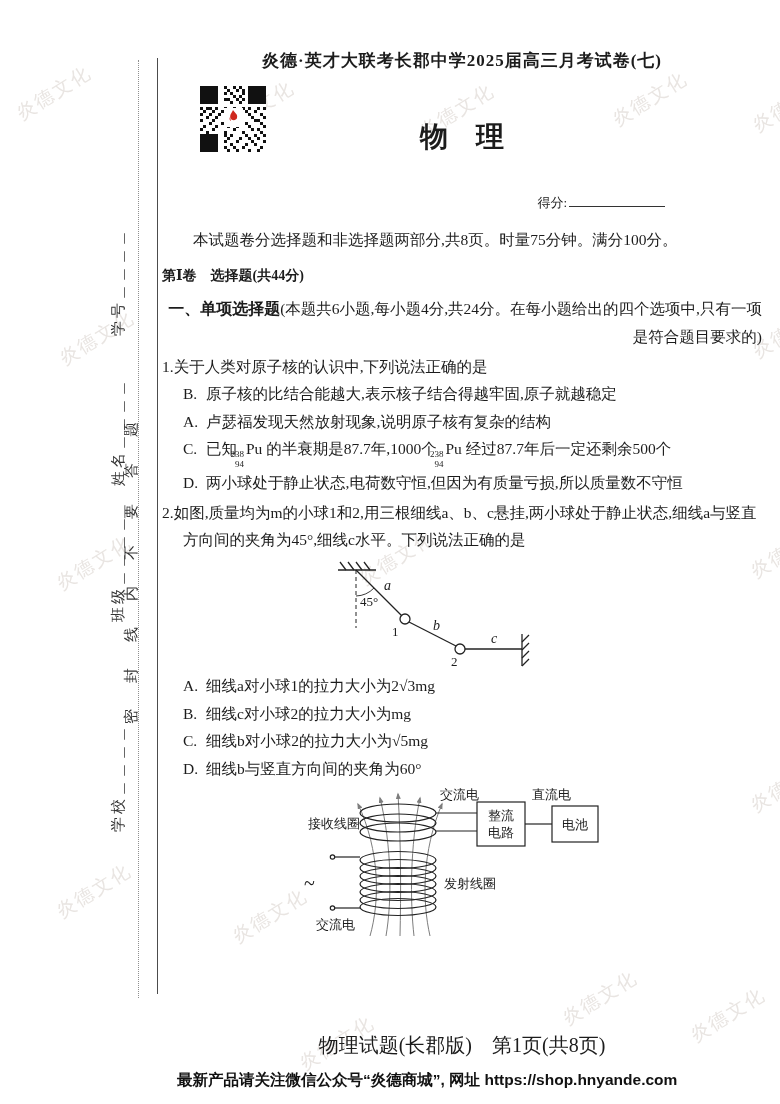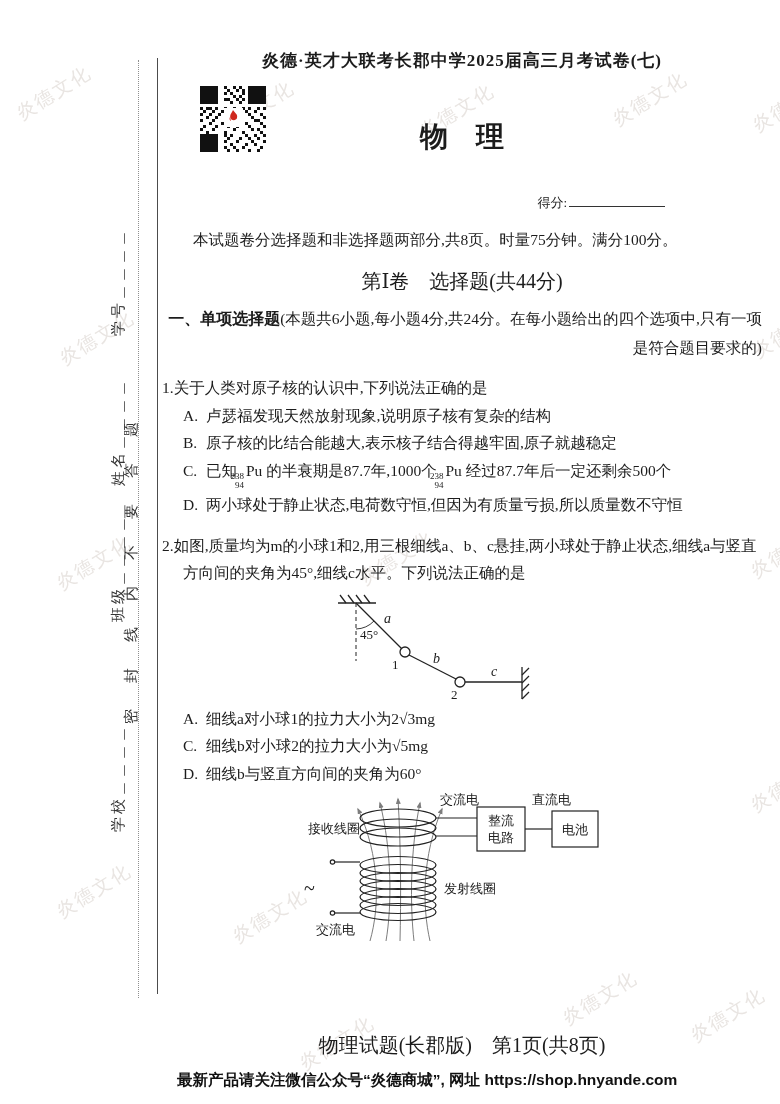--- a/index.html
+++ b/index.html
@@ -23,24 +23,24 @@
 
   .exam-title { font-weight:bold; font-size:17px; text-align:center; white-space:nowrap; letter-spacing:1px; line-height:1.3; }
   .head-row { position:relative; height:118px; }
   .qr { position:absolute; left:38px; top:14px; width:66px; height:66px; }
   .subject { position:absolute; left:0; right:0; top:40px; text-align:center;
              font-size:28px; font-weight:bold; }
   .score-row { text-align:right; padding-right:97px; height:26px; line-height:26px; font-size:13px; }
   .score-line { display:inline-block; width:96px; border-bottom:1px solid #333; height:14px; margin-left:2px; }
 
   .intro { text-indent:2em; margin-top:10px; }
-  .sec-title { text-align:center; font-weight:normal; font-size:20px; margin:10px 0 6px 0; }
+  .sec-title { font-weight:bold; font-size:14px; margin:10px 0 6px 0; }
   .group-head { margin-top:2px;text-align:right; }
   .group-head b { font-size:16px; }
-  .q   { padding-left:21px; text-indent:-21px; margin-top:13px; }
+  .q   { padding-left:21px; text-indent:-21px; margin-top:2px; }
   .opt { padding-left:44px; text-indent:-23px; }
   .opt .ol { display:inline-block; width:23px; text-indent:0; }
 
   .iso { display:inline-flex; flex-direction:column; line-height:1.05; font-size:9px;
          vertical-align:-3px; margin:0 2px 0 3px; text-align:right; }
 
   .diagram { display:block; }
   .d-q2 { margin:2px 0 4px 148px; }
   .d-q3 { margin:4px 0 0 118px; }
   svg text { font-family:"Liberation Serif","DejaVu Serif",serif; fill:#1c1c1c; }
@@ -104,22 +104,22 @@
       <span>得分:</span><span class="score-line"></span>
     </div>
 
     <div class="intro">本试题卷分选择题和非选择题两部分,共8页。时量75分钟。满分100分。</div>
 
     <div class="sec-title">第Ⅰ卷　选择题(共44分)</div>
 
     <div class="group-head"><b>一、单项选择题</b><span>(本题共6小题,每小题4分,共24分。在每小题给出的四个选项中,只有一项是符合题目要求的)</span></div>
 
     <div class="q"><span>1.</span><span>关于人类对原子核的认识中,下列说法正确的是</span></div>
+    <div class="opt"><span class="ol">B.</span><span>原子核的比结合能越大,表示核子结合得越牢固,原子就越稳定</span></div>
     <div class="opt"><span class="ol">A.</span><span>卢瑟福发现天然放射现象,说明原子核有复杂的结构</span></div>
-    <div class="opt"><span class="ol">B.</span><span>原子核的比结合能越大,表示核子结合得越牢固,原子就越稳定</span></div>
     <div class="opt"><span class="ol">C.</span><span>已知 </span><span class="iso">
           <span>238</span>
           <span>94</span>
         </span><span>Pu</span><span> 的半衰期是87.7年,1000个 </span><span class="iso">
           <span>238</span>
           <span>94</span>
         </span><span>Pu</span><span> 经过87.7年后一定还剩余500个</span></div>
     <div class="opt"><span class="ol">D.</span><span>两小球处于静止状态,电荷数守恒,但因为有质量亏损,所以质量数不守恒</span></div>
 
     <div class="q"><span>2.</span><span>如图,质量均为m的小球1和2,用三根细线a、b、c悬挂,两小球处于静止状态,细线a与竖直方向间的夹角为45°,细线c水平。下列说法正确的是</span></div>
@@ -150,20 +150,21 @@
       </g>
       <text x="50" y="50" font-size="13">45°</text>
       <text class="it" x="74" y="34" font-size="14">a</text>
       <text class="it" x="123" y="74" font-size="14">b</text>
       <text class="it" x="181" y="87" font-size="14">c</text>
       <text x="82" y="80" font-size="13">1</text>
       <text x="141" y="110" font-size="13">2</text>
     </svg>
 
     <div class="opt"><span class="ol">A.</span><span>细线a对小球1的拉力大小为2√3mg</span></div>
+    <div class="opt"><span class="ol">B.</span><span>细线c对小球2的拉力大小为mg</span></div>
     <div class="opt"><span class="ol">C.</span><span>细线b对小球2的拉力大小为√5mg</span></div>
     <div class="opt"><span class="ol">D.</span><span>细线b与竖直方向间的夹角为60°</span></div>
 
 
     <svg class="diagram d-q3" width="330" height="152" viewBox="0 0 330 152">
       <defs>
         <marker id="arr" markerWidth="7" markerHeight="6" refX="5" refY="2.5" orient="auto">
           <path d="M0 5 L6.5 2.5 L0 0 z" fill="#7d7d7d"></path>
         </marker>
       </defs>

